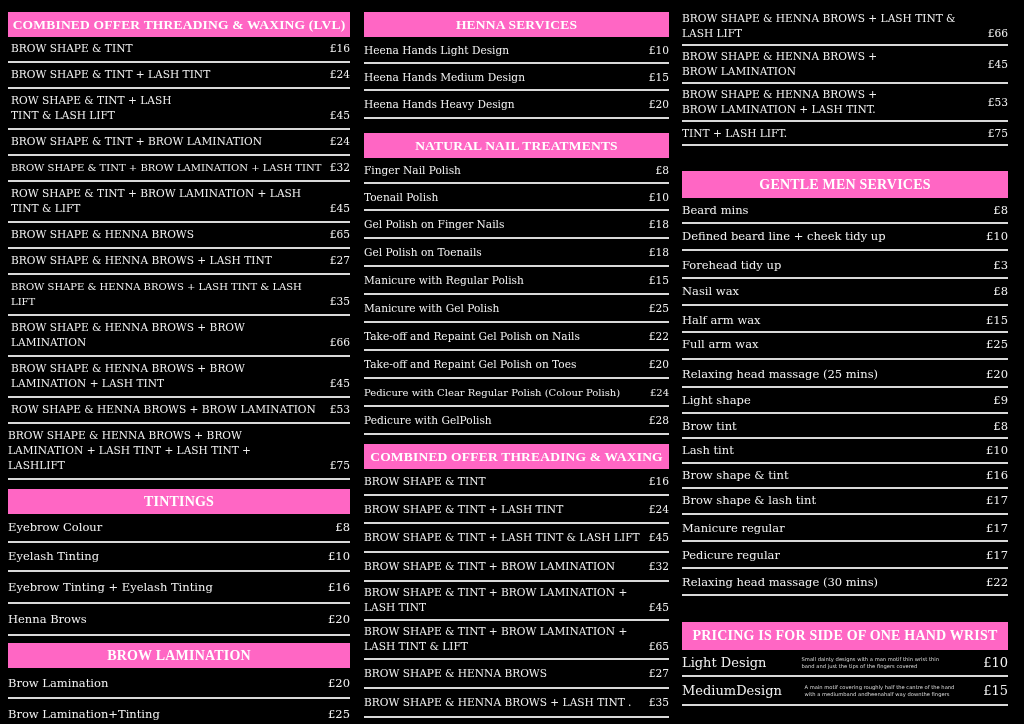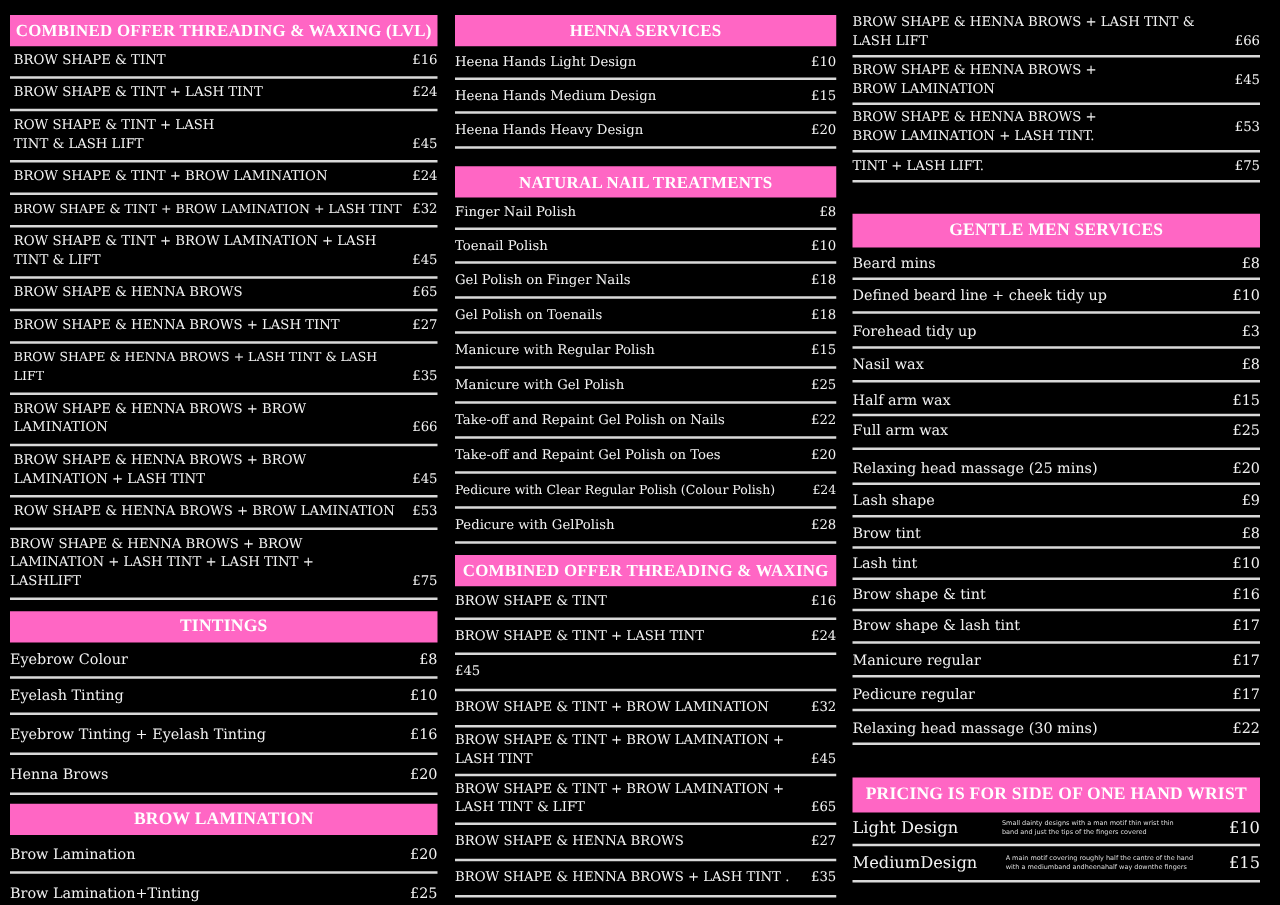--- a/index.html
+++ b/index.html
@@ -184,20 +184,21 @@
   <div>
     <div class="row" style="padding:5px 0 5px">
         <span class="name">BROW SHAPE &amp; TINT</span>
         <span class="price">£16</span>
       </div>
     <div class="row" style="padding:6px 0 5px">
         <span class="name">BROW SHAPE &amp; TINT + LASH TINT</span>
         <span class="price">£24</span>
       </div>
     <div class="row" style="padding:6px 0 6px">
+        <span class="name">BROW SHAPE &amp; TINT + LASH TINT &amp; LASH LIFT</span>
         <span class="price">£45</span>
       </div>
     <div class="row" style="padding:6px 0 6px">
         <span class="name">BROW SHAPE &amp; TINT + BROW LAMINATION</span>
         <span class="price">£32</span>
       </div>
     <div class="row" style="padding:3px 0 4px">
         <span class="name" style="max-width:275px">BROW SHAPE &amp; TINT + BROW LAMINATION + LASH TINT</span>
         <span class="price">£45</span>
       </div>
@@ -260,21 +261,21 @@
       </div>
     <div class="row mixed" style="padding:4px 0 6px">
         <span class="name">Full arm wax</span>
         <span class="price">£25</span>
       </div>
     <div class="row mixed" style="padding:7px 0 4px">
         <span class="name">Relaxing head massage (25 mins)</span>
         <span class="price">£20</span>
       </div>
     <div class="row mixed" style="padding:5px 0 4px">
-        <span class="name">Lash shape</span>
+        <span class="name">Light shape</span>
         <span class="price" style="align-self:flex-start">£9</span>
       </div>
     <div class="row mixed" style="padding:5px 0 3px">
         <span class="name">Brow tint</span>
         <span class="price" style="align-self:flex-start">£8</span>
       </div>
     <div class="row mixed" style="padding:4px 0 4px">
         <span class="name">Lash tint</span>
         <span class="price">£10</span>
       </div>

